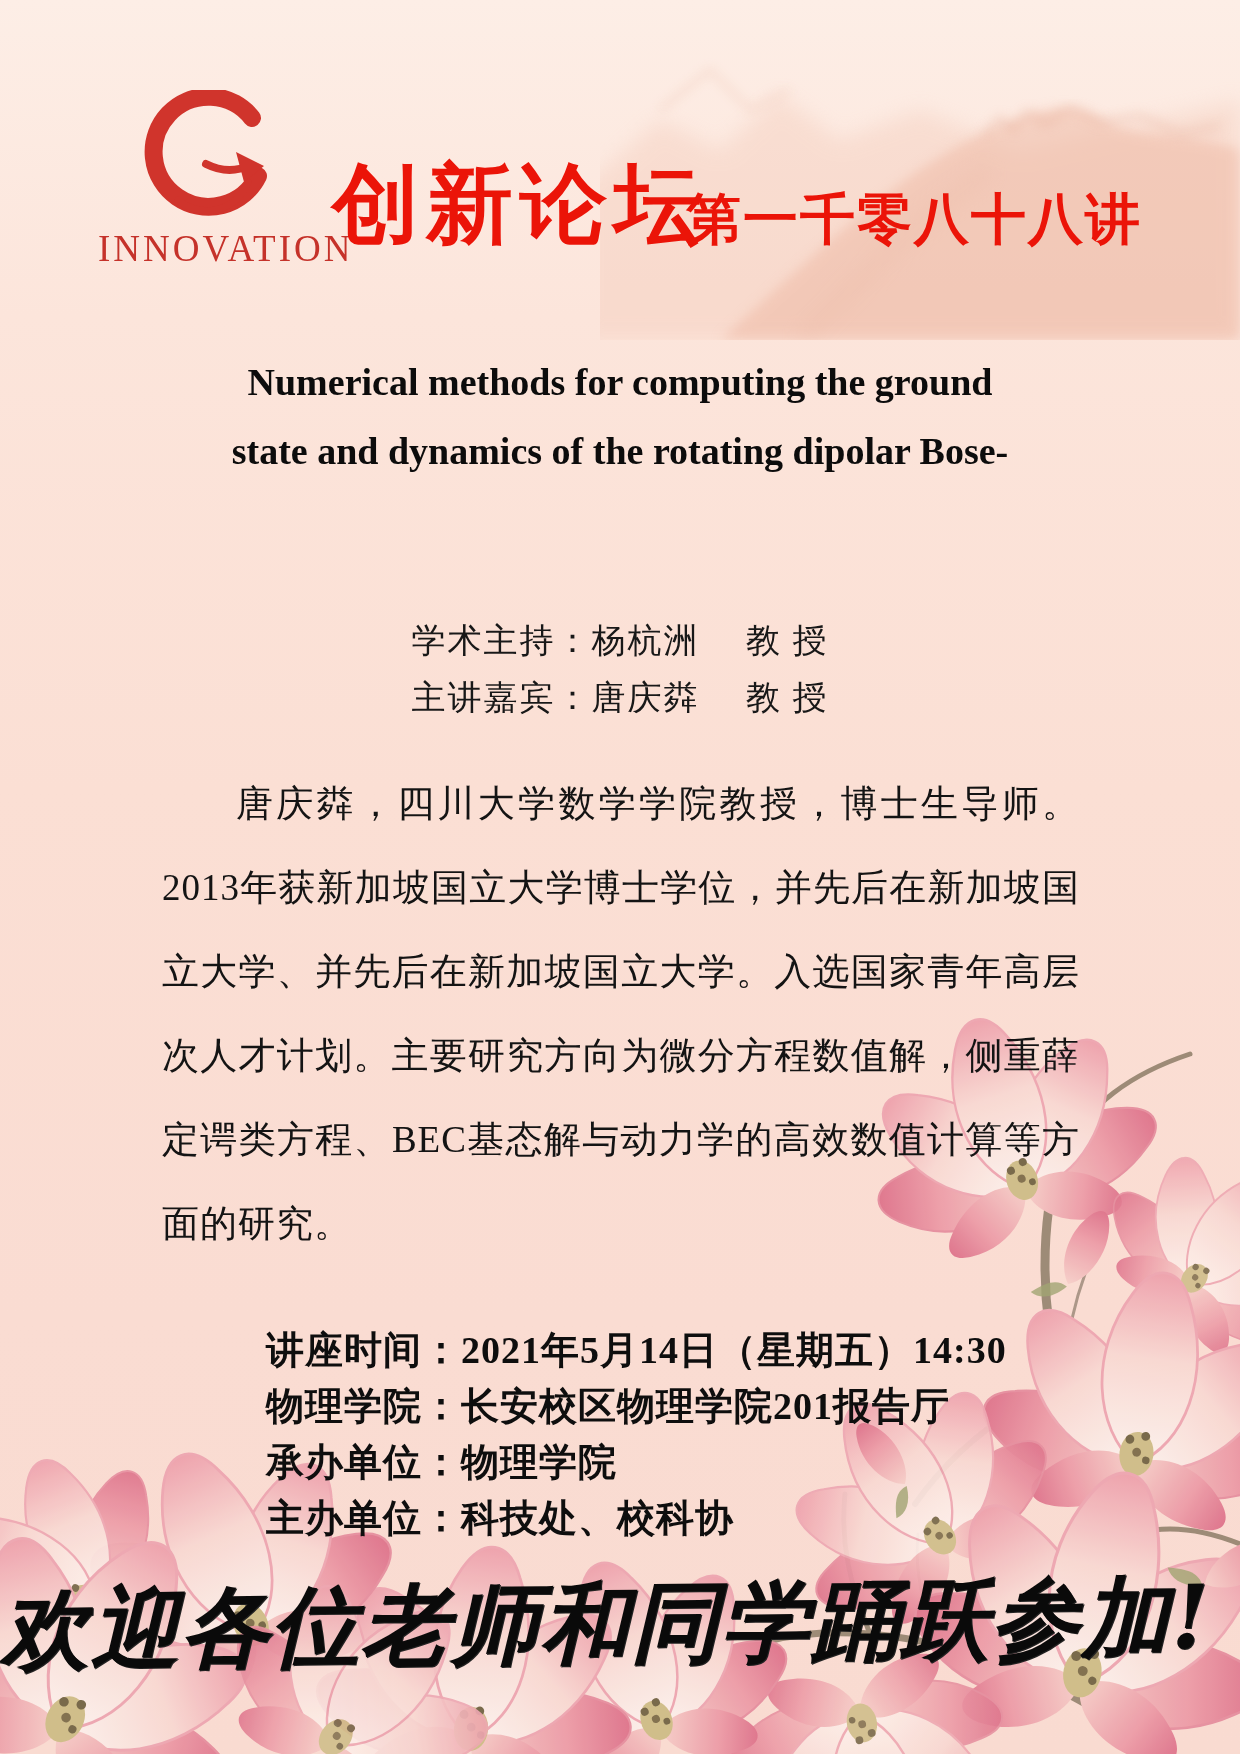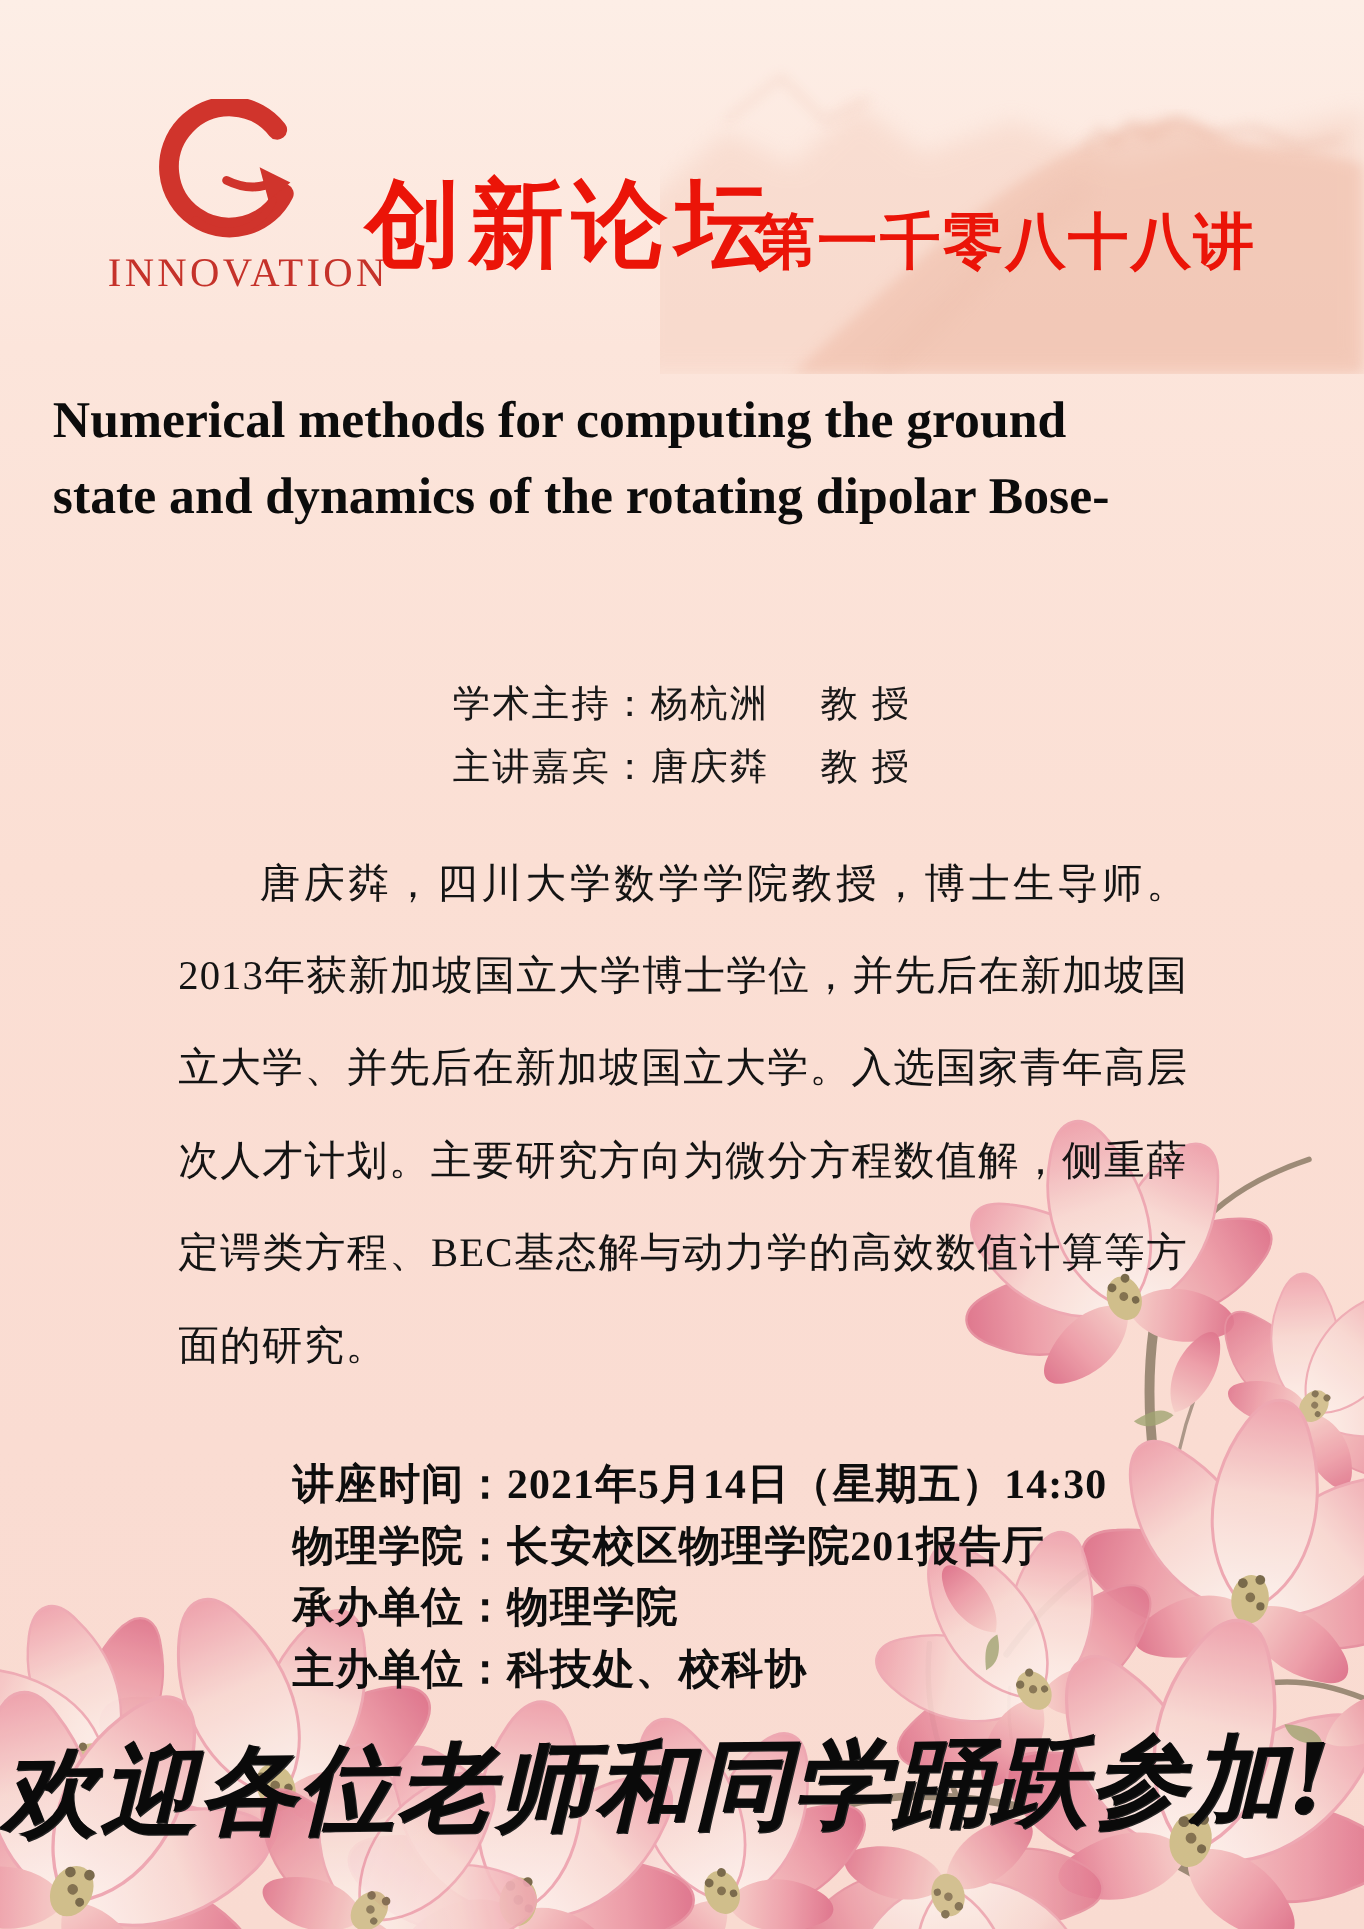--- a/index.html
+++ b/index.html
@@ -30,22 +30,22 @@
   }
   .lecture-no{
     position:absolute;left:686px;top:190px;
     font-family:"Liberation Sans",sans-serif;font-weight:bold;
     font-size:55px;line-height:58px;letter-spacing:2px;color:#eb1408;
   }
 
   
   .talk-title{
     position:absolute;left:48px;right:48px;top:348px;
-    font-weight:bold;
-    font-size:47px;line-height:69px;color:#0c0c0c;
+    text-align:center;font-weight:bold;
+    font-size:38px;line-height:69px;color:#0c0c0c;
     font-family:"Liberation Serif",serif;
   }
 
   
   .speakers{
     position:absolute;left:0;right:0;top:612px;
     text-align:center;font-size:34px;line-height:57px;color:#181818;
     letter-spacing:2px;
   }
 

